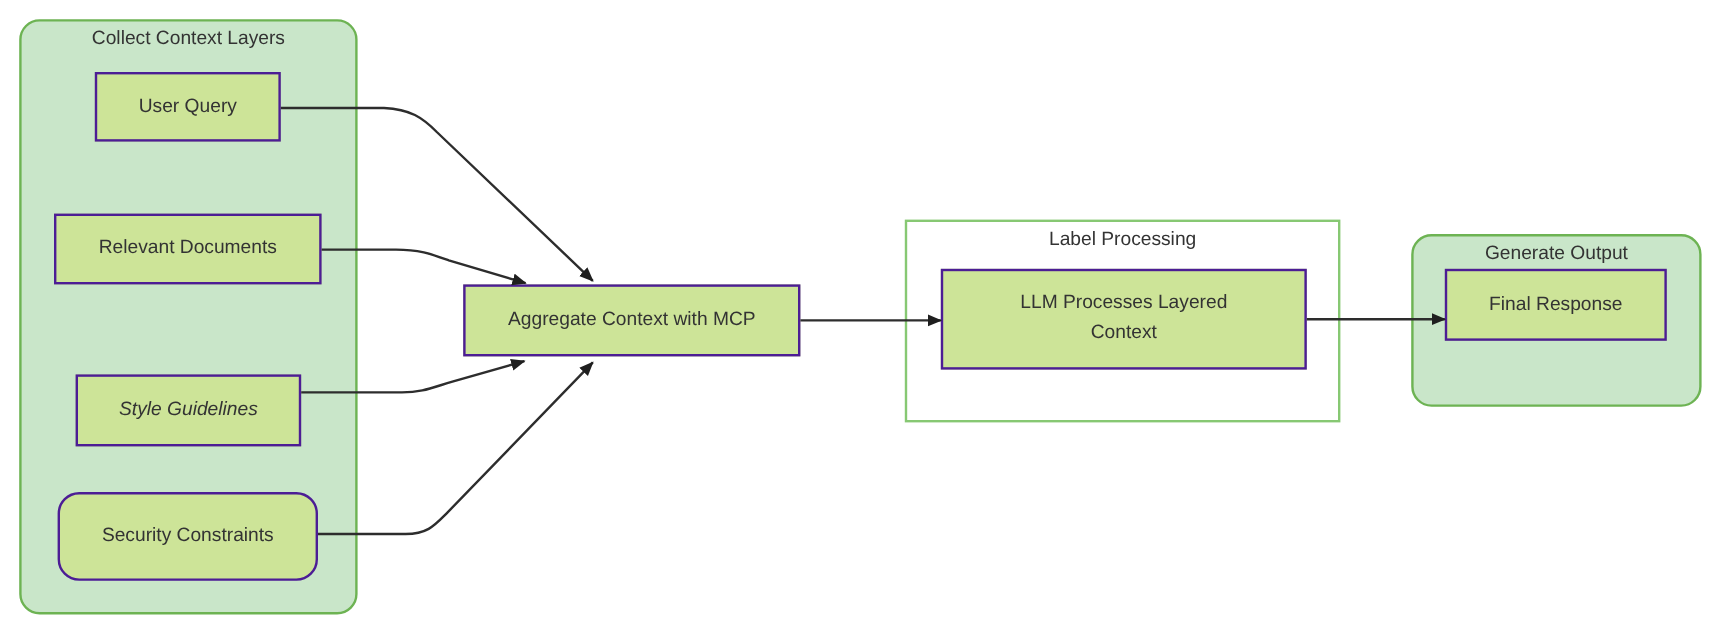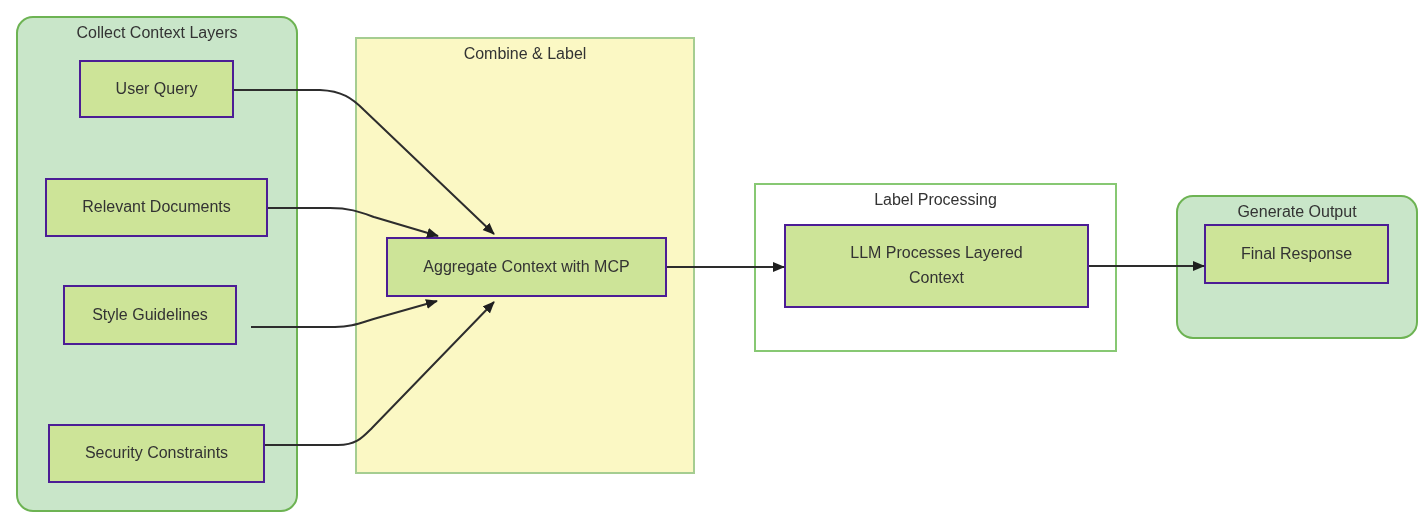--- a/index.html
+++ b/index.html
@@ -64,45 +64,42 @@
 </style>
 </head>
 <body>
 
 <div class="canvas">
 
   <div class="cluster c-green" style="left:16px; top:16px; width:282px; height:496px;">
     <span class="cluster-title">Collect Context Layers</span>
   </div>
 
-  <div class="cluster c-yellow" style="left:355px; top:37px; width:340px; height:437px;">
-    <span class="cluster-title">Combine &amp; Label</span>
-  </div>
 
   <div class="cluster c-white" style="left:754px; top:183px; width:363px; height:169px;">
     <span class="cluster-title">Label Processing</span>
   </div>
 
   <div class="cluster c-green" style="left:1176px; top:195px; width:242px; height:144px;">
     <span class="cluster-title">Generate Output</span>
   </div>
 
   <div class="node" style="left:79px; top:60px; width:155px; height:58px;">
     <span class="node-label">User Query</span>
   </div>
 
   <div class="node" style="left:45px; top:178px; width:223px; height:59px;">
     <span class="node-label">Relevant Documents</span>
   </div>
 
-  <div class="node" style="left:63px; top:285px; width:174px; height:60px;">
+  <div class="node" style="left:63px; top:312px; width:188px; height:60px;font-style:italic;">
     <span class="node-label">Style Guidelines</span>
   </div>
 
-  <div class="node" style="left:48px; top:424px; width:217px; height:59px;">
+  <div class="node" style="left:48px; top:410px; width:217px; height:74px;border-radius:18px;">
     <span class="node-label">Security Constraints</span>
   </div>
 
   <div class="node" style="left:386px; top:237px; width:281px; height:60px;">
     <span class="node-label">Aggregate Context with MCP</span>
   </div>
 
   <div class="node" style="left:784px; top:224px; width:305px; height:84px;">
     <span class="node-label wrap">LLM Processes Layered Context</span>
   </div>

